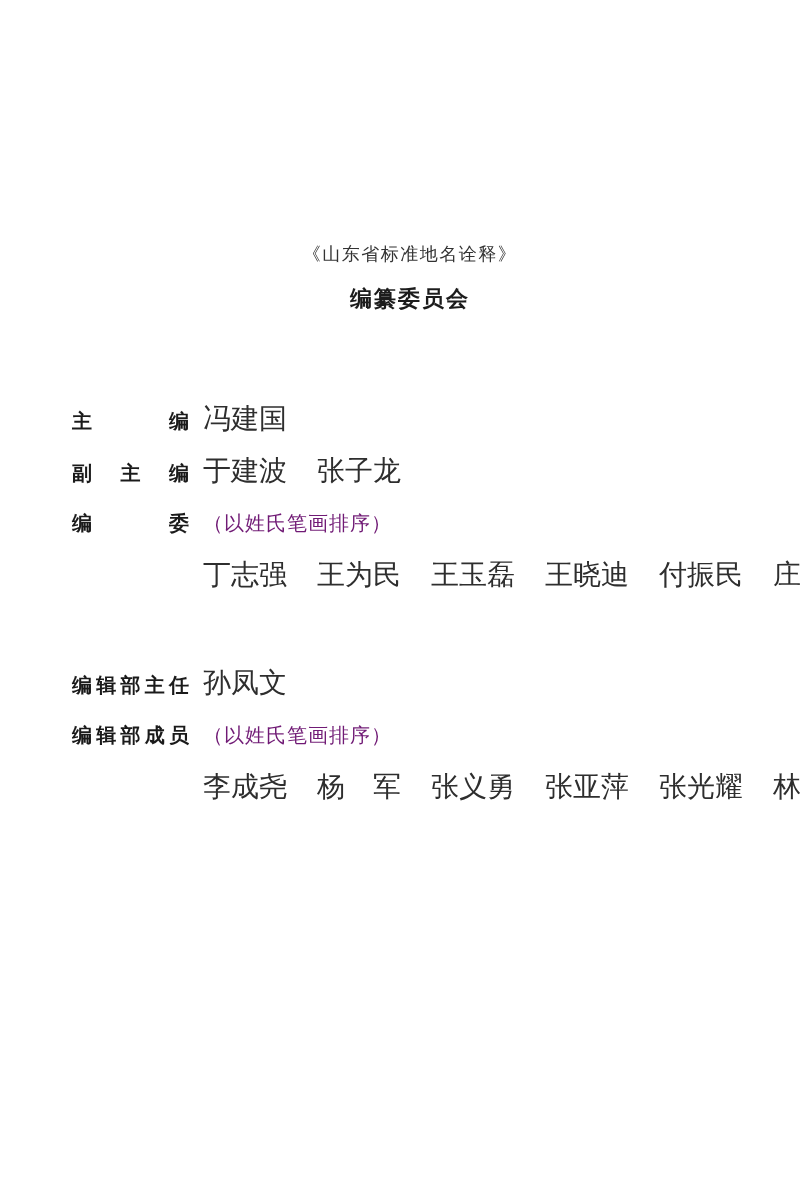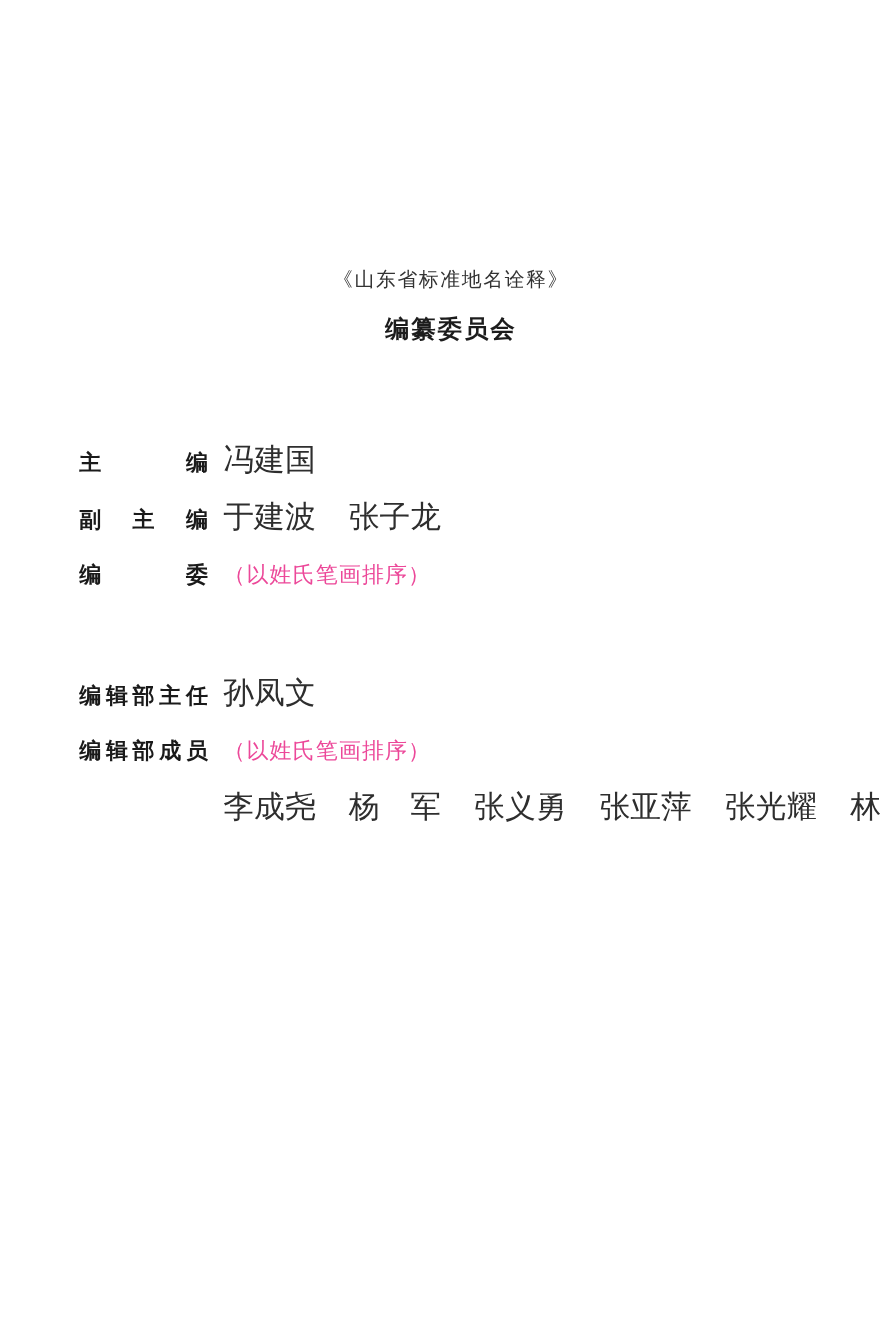--- a/index.html
+++ b/index.html
@@ -85,21 +85,21 @@
     color: #2e2e2e;
     white-space: nowrap;
   }
   .name-cell {
     display: inline-block;
     min-width: 60px;
     white-space: pre;
   }
   .sort-note {
     font-size: 20px;
-    color: #ec4899;
+    color: #701a75;
     letter-spacing: 1px;
     white-space: nowrap;
   }
   .label-char {
     display: inline-block;
   }
 </style>
 </head>
 <body>
 
@@ -134,20 +134,31 @@
     </div>
 
     <div class="row">
       <span class="label">
           <span class="label-char">编</span>
           <span class="label-char">委</span>
         </span>
       <span class="sort-note">（以姓氏笔画排序）</span>
     </div>
 
+    <div class="row">
+      <span class="label-spacer"></span>
+      <span class="names">
+          <span class="name-cell">丁志强</span>
+          <span class="name-cell">王为民</span>
+          <span class="name-cell">王玉磊</span>
+          <span class="name-cell">王晓迪</span>
+          <span class="name-cell">付振民</span>
+          <span class="name-cell">庄茂军</span>
+        </span>
+    </div>
 
 
 
 
     <div class="row section-gap">
       <span class="label">
           <span class="label-char">编</span>
           <span class="label-char">辑</span>
           <span class="label-char">部</span>
           <span class="label-char">主</span>

